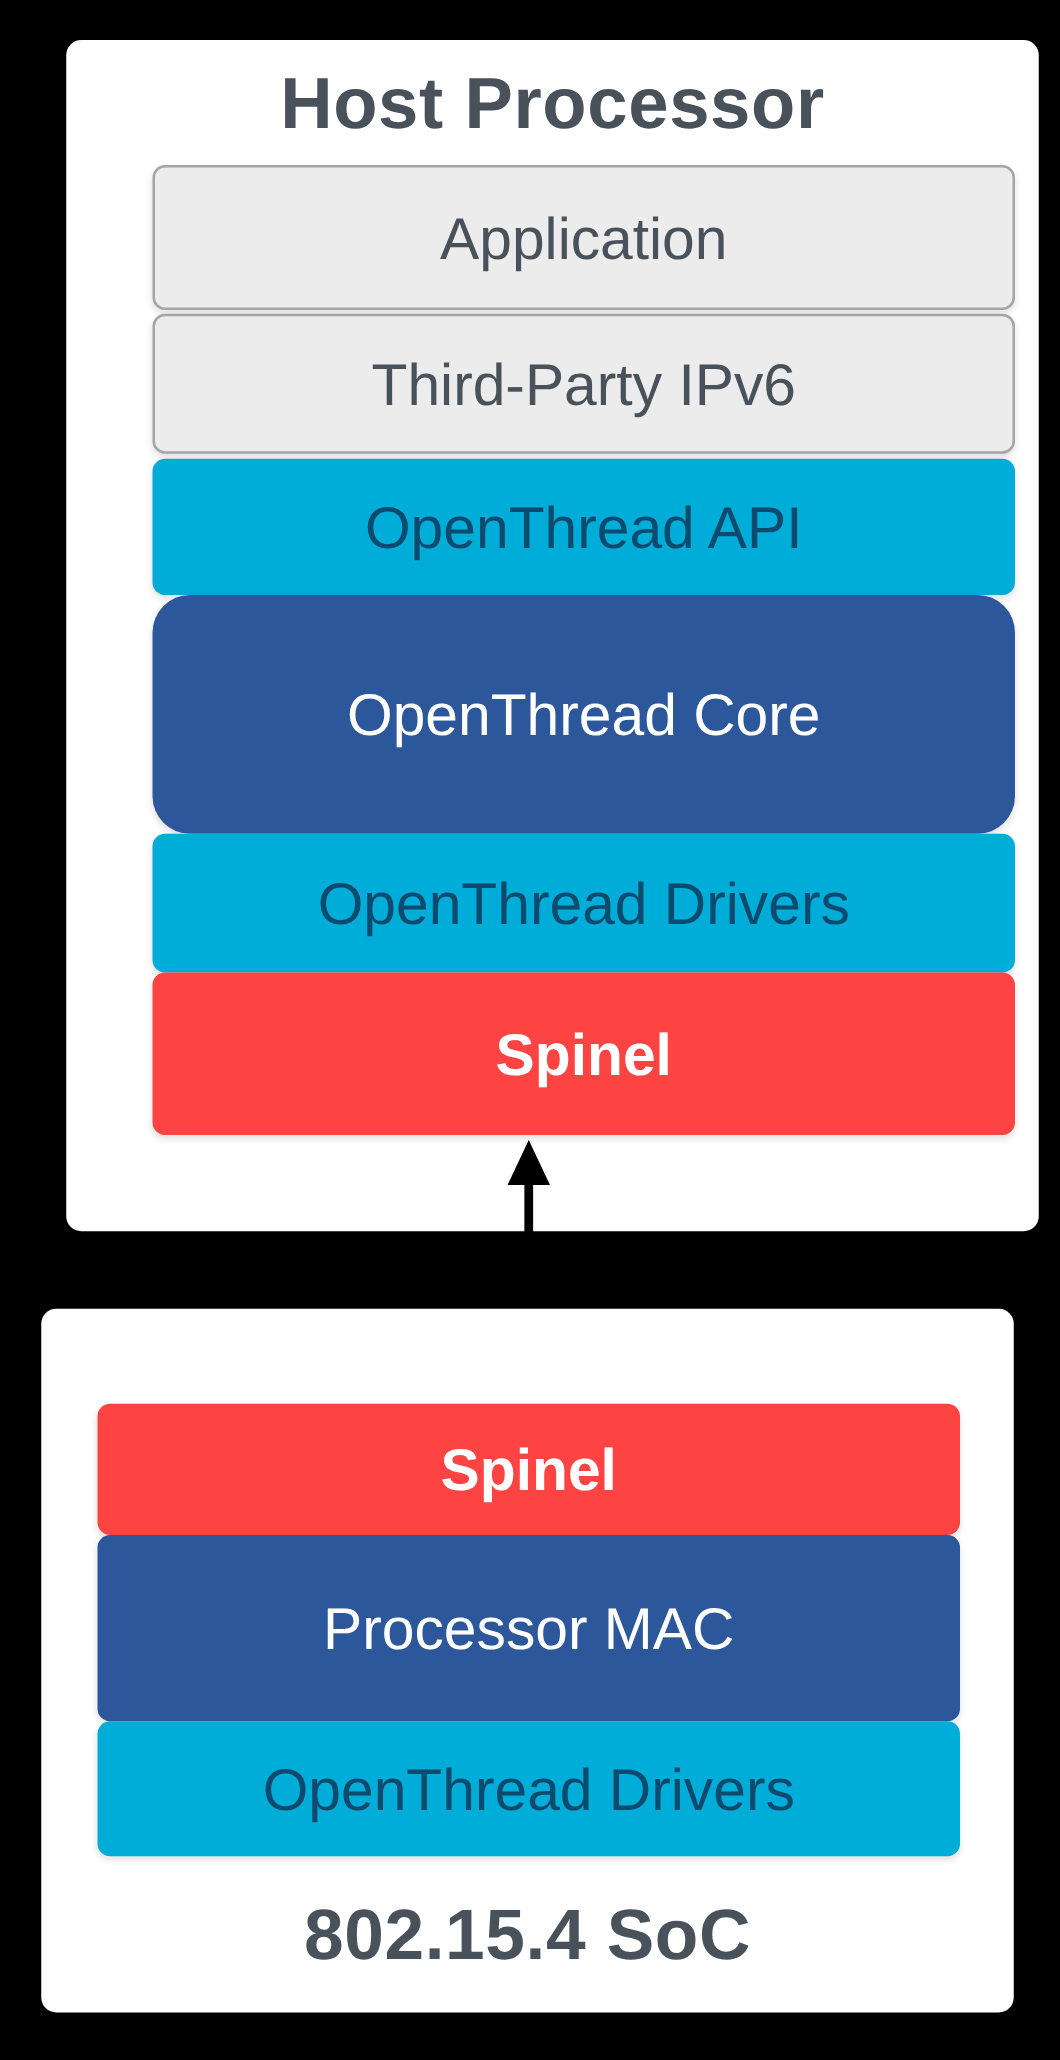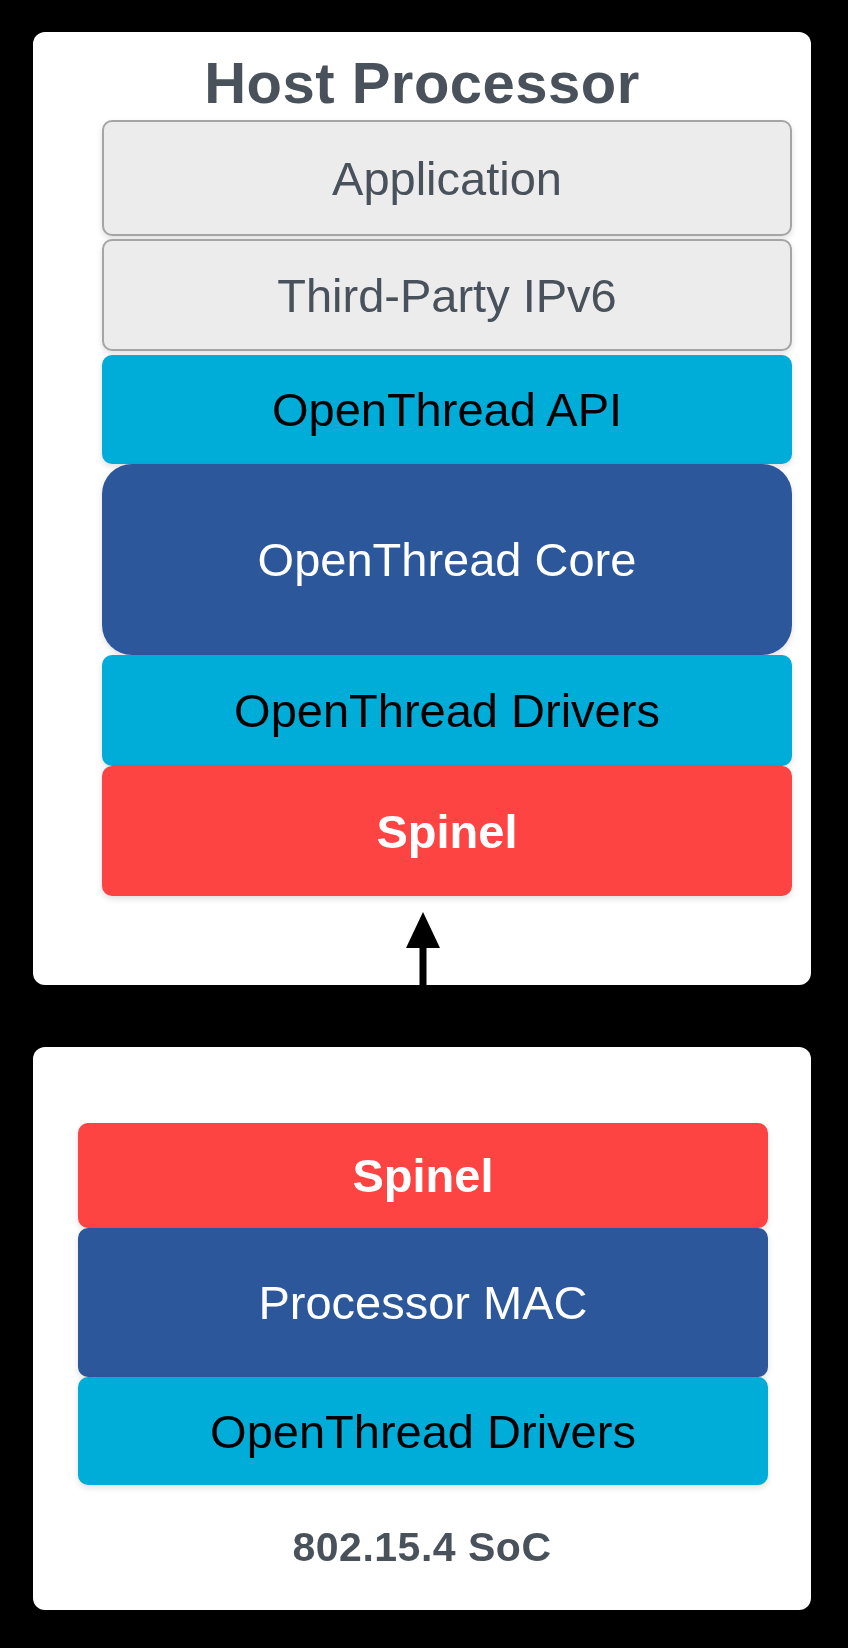--- a/index.html
+++ b/index.html
@@ -10,66 +10,66 @@
     font-family:"Liberation Sans", sans-serif;
     overflow:hidden;
   }
   .card{
     position:absolute;
     left:33px;
     width:778px;
     background:#fff;
     border-radius:12px;
   }
-  .card.host{ top:32px; height:953px; }
+  .card.host{ top:32px; height:953px;margin-left:20px; }
   .card.soc{ top:1047px; height:563px; }
 
   .card-title{
     position:absolute;
     top:0; left:0; right:0;
     height:100px;
     margin:0;
     display:flex; align-items:center; justify-content:center;
     font-size:58px; font-weight:700;
     color:var(--text-dark,#49525b);
     letter-spacing:0.5px;
   }
   .soc-title{
     position:absolute;
     left:0; right:0;
     top:514px; 
     height:125px; top:438px;
     margin:0;
     display:flex; align-items:center; justify-content:center;
-    font-size:41px; font-weight:700;
+    font-size:57px; font-weight:700;
     color:var(--text-dark,#49525b);
     letter-spacing:0.5px;
   }
 
   .stack{
     position:absolute;
     left:45px; width:690px;
   }
-  .host .stack{ top:88px;padding-left:24px; }
+  .host .stack{ top:100px;padding-left:24px; }
   .soc  .stack{ top:76px; }
 
   .layer{
     box-sizing:border-box;
     width:100%;
     display:flex; align-items:center; justify-content:center;
     font-size:47px;
     border-radius:10px;
     box-shadow:0 3px 6px rgba(0,0,0,0.12);
   }
   .layer.gray{
     background:var(--gray-fill,#ececec);
     border:2px solid var(--gray-border,#a5a5a5);
     color:var(--text-dark,#49525b);
   }
-  .layer.cyan{ background:var(--cyan,#00acd8); color:#000000; }
+  .layer.cyan{ background:var(--cyan,#00acd8); color:#0c4a6e; }
   .layer.blue{ background:var(--blue,#2c579b); color:#fff; }
   .layer.red { background:var(--red,#fe4343);  color:#fff;font-weight:bold; }
 
   
   .h-app    { height:116px; margin-bottom:3px; }
   .h-ipv6   { height:112px; margin-bottom:4px; }
   .h-api    { height:109px; }
   .h-core   { height:191px;border-radius:30px; }
   .h-drivers{ height:111px; }
   .h-spinel { height:130px; }

